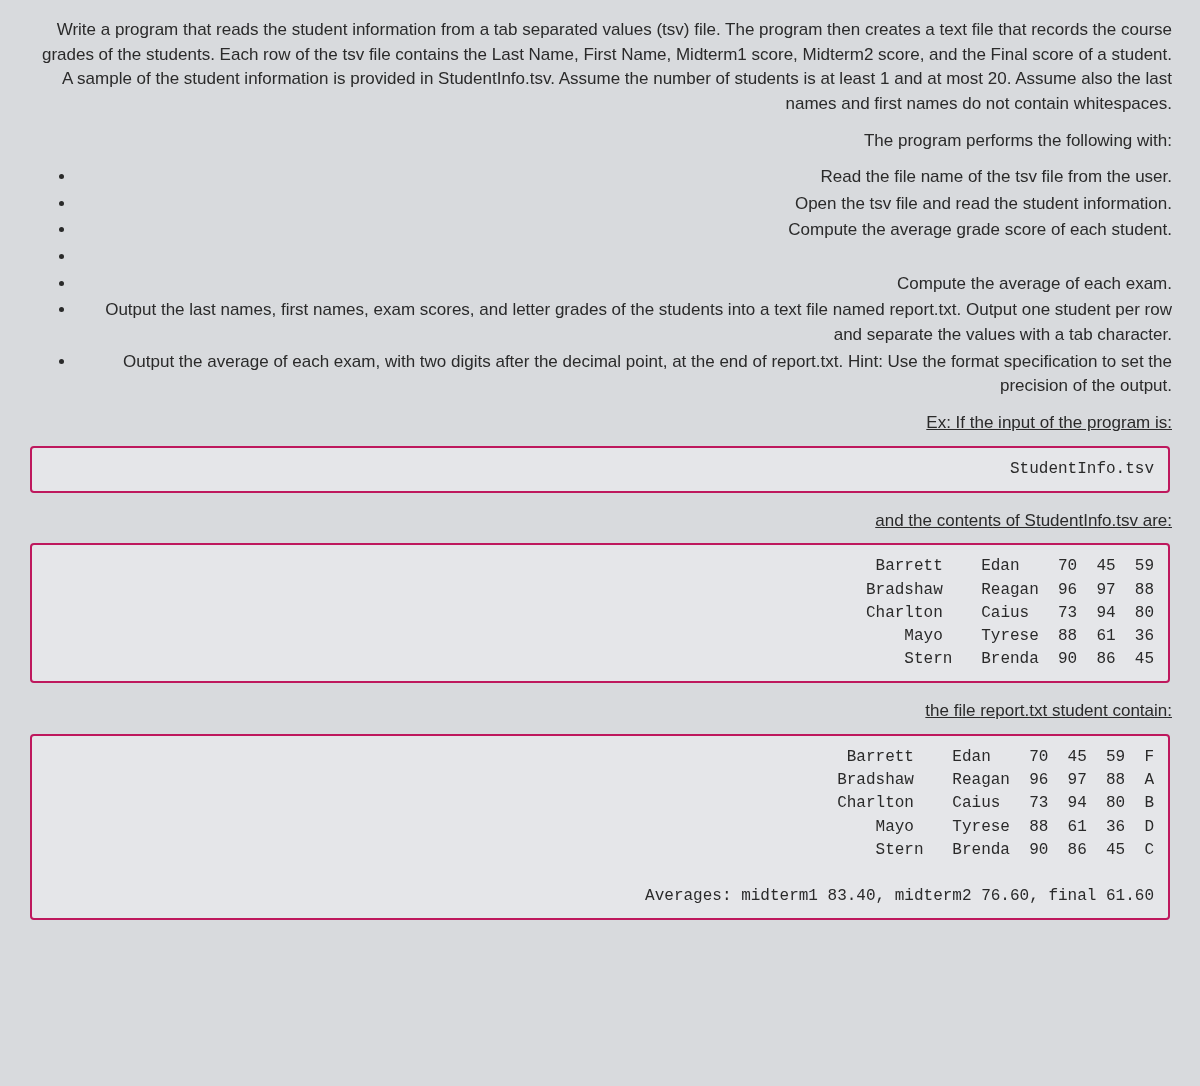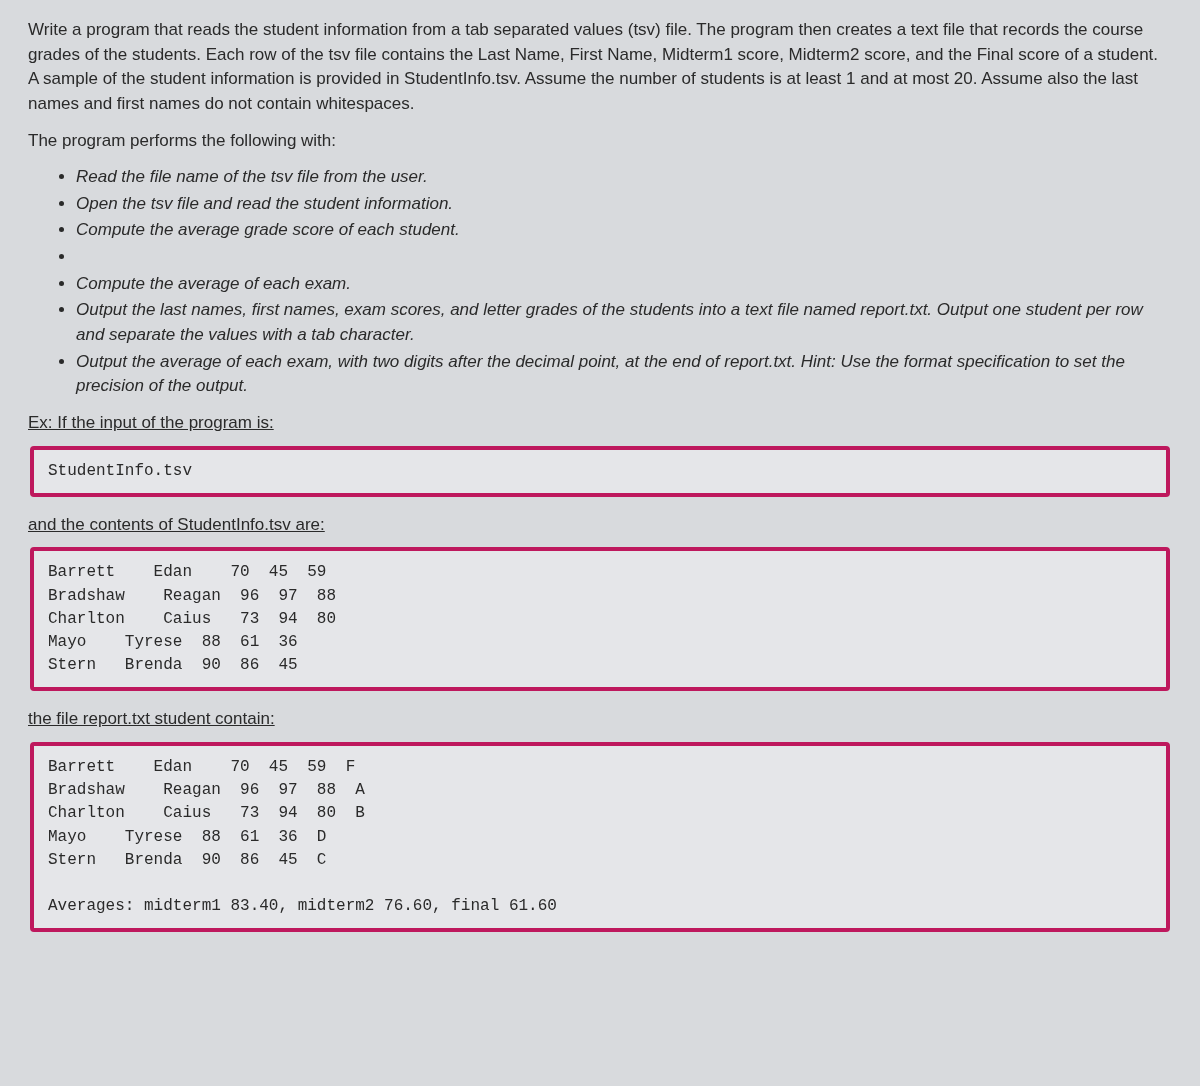--- a/index.html
+++ b/index.html
@@ -1,50 +1,50 @@
 <!DOCTYPE html>
 <html><head>
   <meta charset="utf-8">
   <style>
     * {
       margin: 0;
       padding: 0;
       box-sizing: border-box;
+      text-align: right;
     }
     body {
       font-family: -apple-system, BlinkMacSystemFont, "Segoe UI", Helvetica, Arial, sans-serif;
       background: #d8dadd;
       color: #2a2a2a;
       padding: 18px 28px;
       width: 1200px;
       font-size: 17px;
       line-height: 1.45;
     }
     p {
       margin-bottom: 12px;
     }
     ul.outer {
       list-style: disc;
       padding-left: 48px;
       margin-bottom: 12px;
     }
     ul.outer > li {
       margin-bottom: 2px;
-      font-style: italic;
     }
     ul.inner {
       list-style: circle;
       padding-left: 36px;
     }
     ul.inner > li {
       margin-bottom: 2px;
     }
     .code-box {
       background: #e5e6e9;
-      border: 4px solid #be185d;
+      border: 2px solid #be185d;
       border-radius: 4px;
       padding: 10px 14px;
       margin: 8px 2px 16px 2px;
       font-family: "Courier New", Courier, monospace;
       font-size: 16px;
       white-space: pre;
       color: #2a2a2a;
       line-height: 1.45;
     }
     .intermission {

